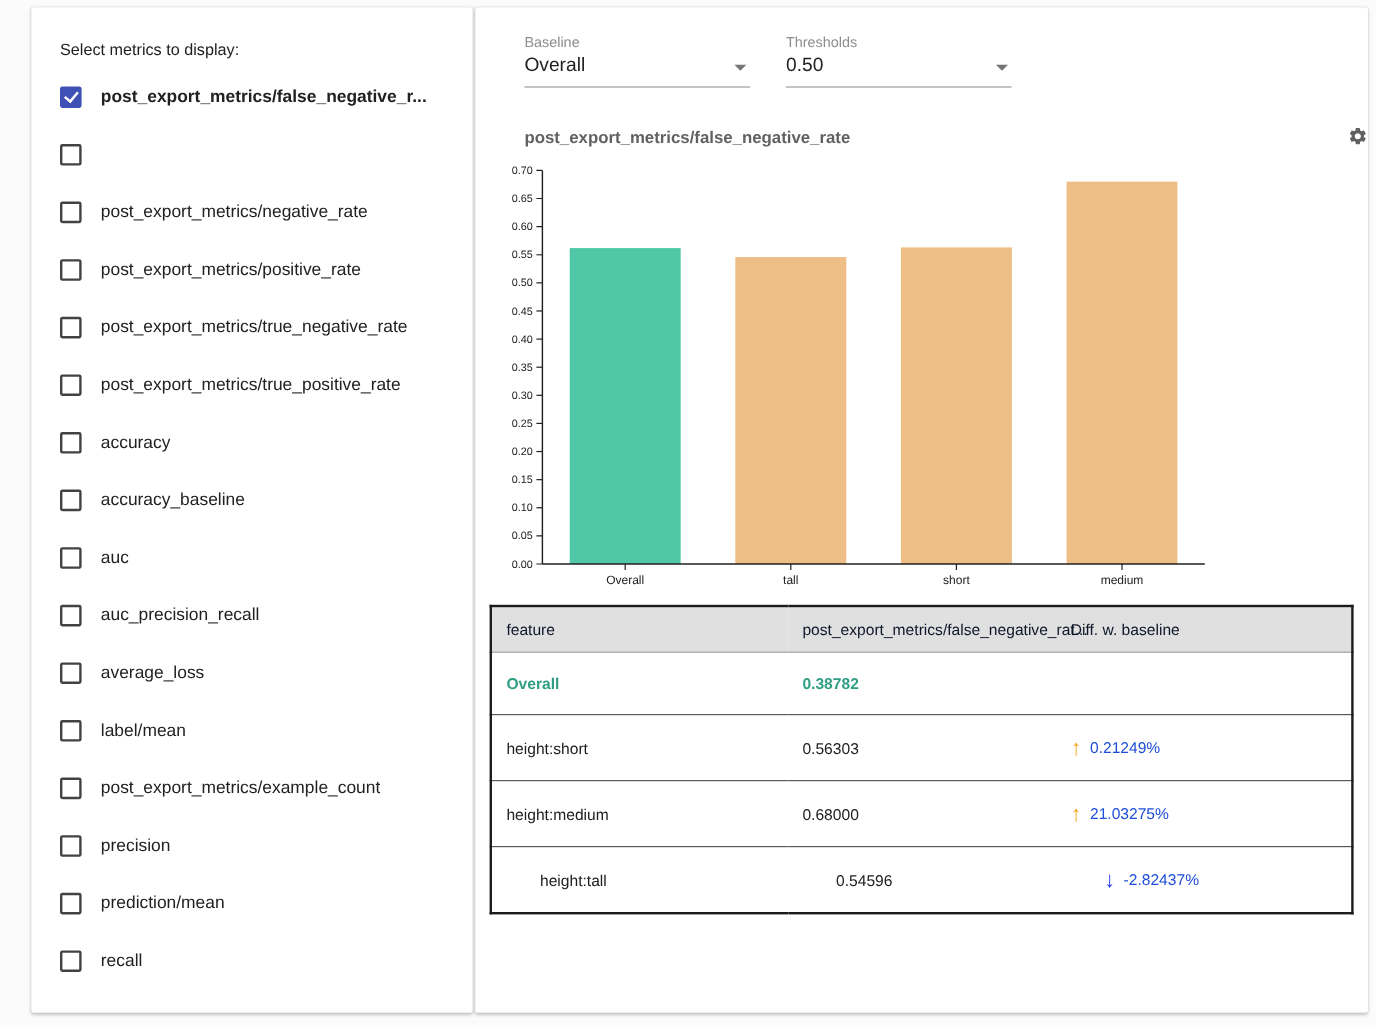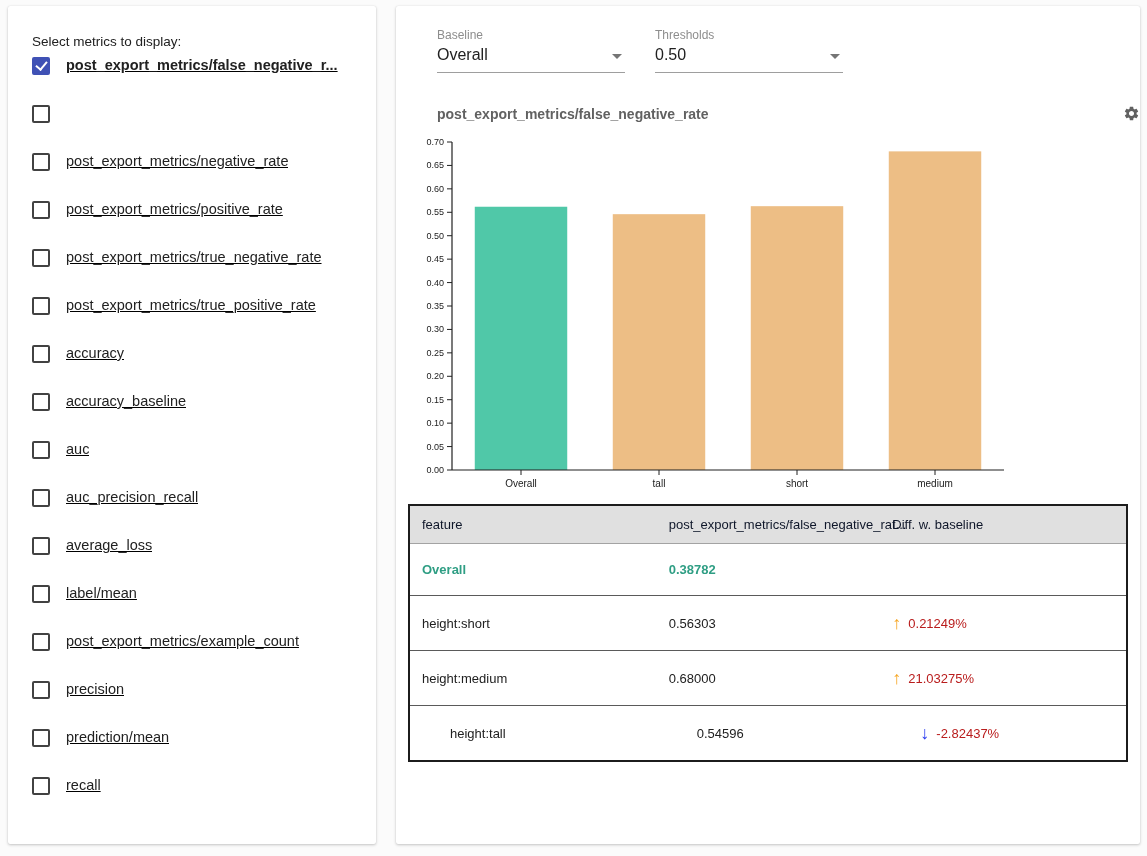--- a/index.html
+++ b/index.html
@@ -1,26 +1,26 @@
 <!DOCTYPE html>
 <html style="--checkbox-checked: #3f51b5; --baseline-bar: #50c8a8; --slice-bar: #edbe85; --baseline-text: #2f9e84; --up-arrow: #f6a623; --down-arrow: #2b3cf0;"><head>
 <meta charset="utf-8">
 <style>
   * { margin:0; padding:0; box-sizing:border-box; }
   html,body { width:1147px; height:856px; }
   body { font-family:"Liberation Sans", sans-serif; background:#fbfbfb; position:relative; overflow:hidden; }
 
   .card { position:absolute; background:#fff; border-radius:2px;
           box-shadow:0 1px 3px rgba(0,0,0,0.22), 0 0 1px rgba(0,0,0,0.12); }
-  .left-card  { left:8px;  top:6px; width:368px; height:838px; }
+  .left-card  { left:26px;  top:6px; width:368px; height:838px; }
   .right-card { left:396px; top:6px; width:744px; height:838px; }
 
   
   .panel-title { margin:28px 24px 8px; font-size:13.5px; color:#212121; }
-  .metric-item { height:48px; display:flex; padding:0 14px 0 24px; cursor:pointer;text-decoration:underline; }
+  .metric-item { height:48px; display:flex; align-items:center; padding:0 14px 0 24px; cursor:pointer; }
   .checkbox { width:18px; height:18px; border:2px solid #424242; border-radius:2px; position:relative; flex:none; }
   .checkbox.checked { background:var(--checkbox-checked,#3f51b5); border-color:var(--checkbox-checked,#3f51b5); }
   .checkbox.checked::after { content:""; position:absolute; left:4px; top:0px; width:5px; height:9px;
       border-right:2px solid #fff; border-bottom:2px solid #fff; transform:rotate(40deg); }
   .metric-label { margin-left:16px; font-size:14.5px; color:#212121; white-space:nowrap; overflow:hidden; text-overflow:clip; }
   .metric-item.checked .metric-label { font-weight:bold; }
 
   
   .controls { display:flex; margin:22px 0 0 41px; }
   .dropdown { width:188px; position:relative; margin-right:30px; cursor:pointer; }
@@ -42,21 +42,21 @@
       border:2px solid #1c1c1c; }
   .metrics-table th { background:#e0e0e0; color:#0f172a; font-weight:normal; font-size:13px;
       text-align:left; padding:11px 12px; border-bottom:1px solid #a3a3a3; }
   .metrics-table td { font-size:13px; color:#212121; text-align:left; padding:18px 12px;
       border-bottom:1px solid #5a5a5a; background:#fff; }
   .metrics-table tr:last-child td { border-bottom:none;padding-left:40px; }
   .baseline-row td { color:var(--baseline-text,#2f9e84); font-weight:bold; }
   .arrow { font-size:18px; font-weight:bold; margin-right:7px; vertical-align:middle; line-height:1; }
   .arrow.up   { color:var(--up-arrow,#f6a623); }
   .arrow.down { color:var(--down-arrow,#2b3cf0); }
-  .diff-text { vertical-align:middle; color:#b91c1c; }
+  .diff-text { vertical-align:middle; color:#1d4ed8; }
 </style>
 </head>
 <body>
 
 <aside class="card left-card">
   <div class="panel-title">Select metrics to display:</div>
   <div id="metric-list">
   <label class="metric-item checked">
     <span class="checkbox checked"></span>
     <span class="metric-label">post_export_metrics/false_negative_r...</span>

